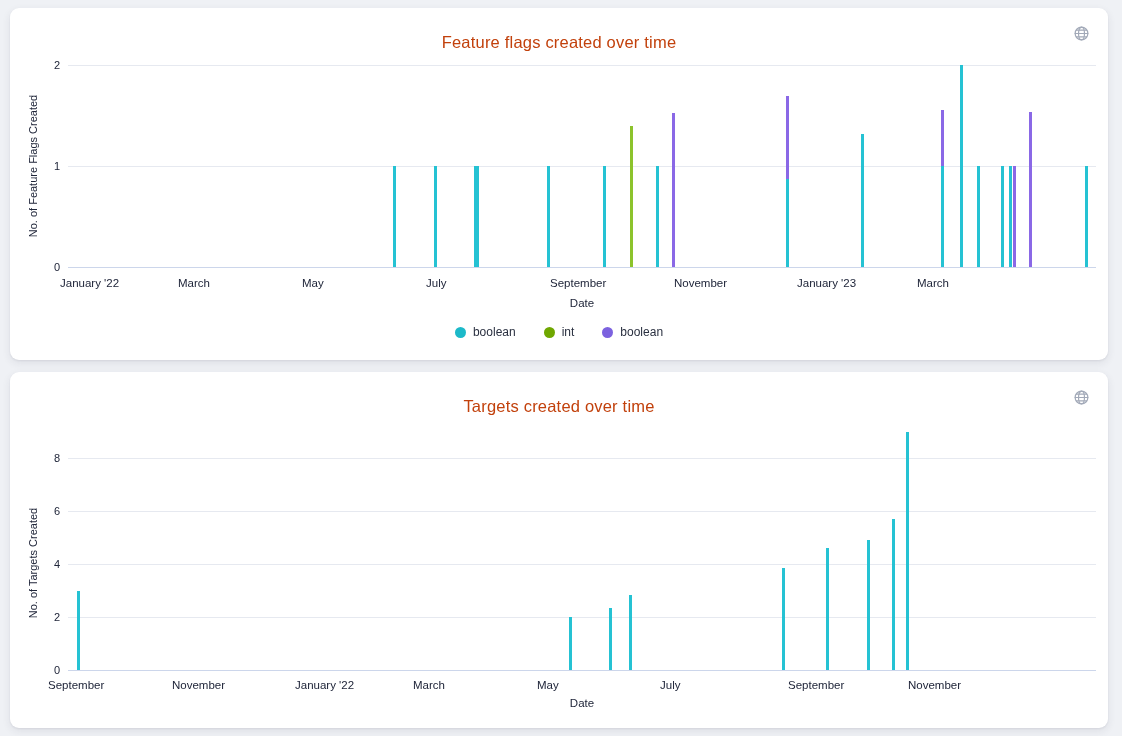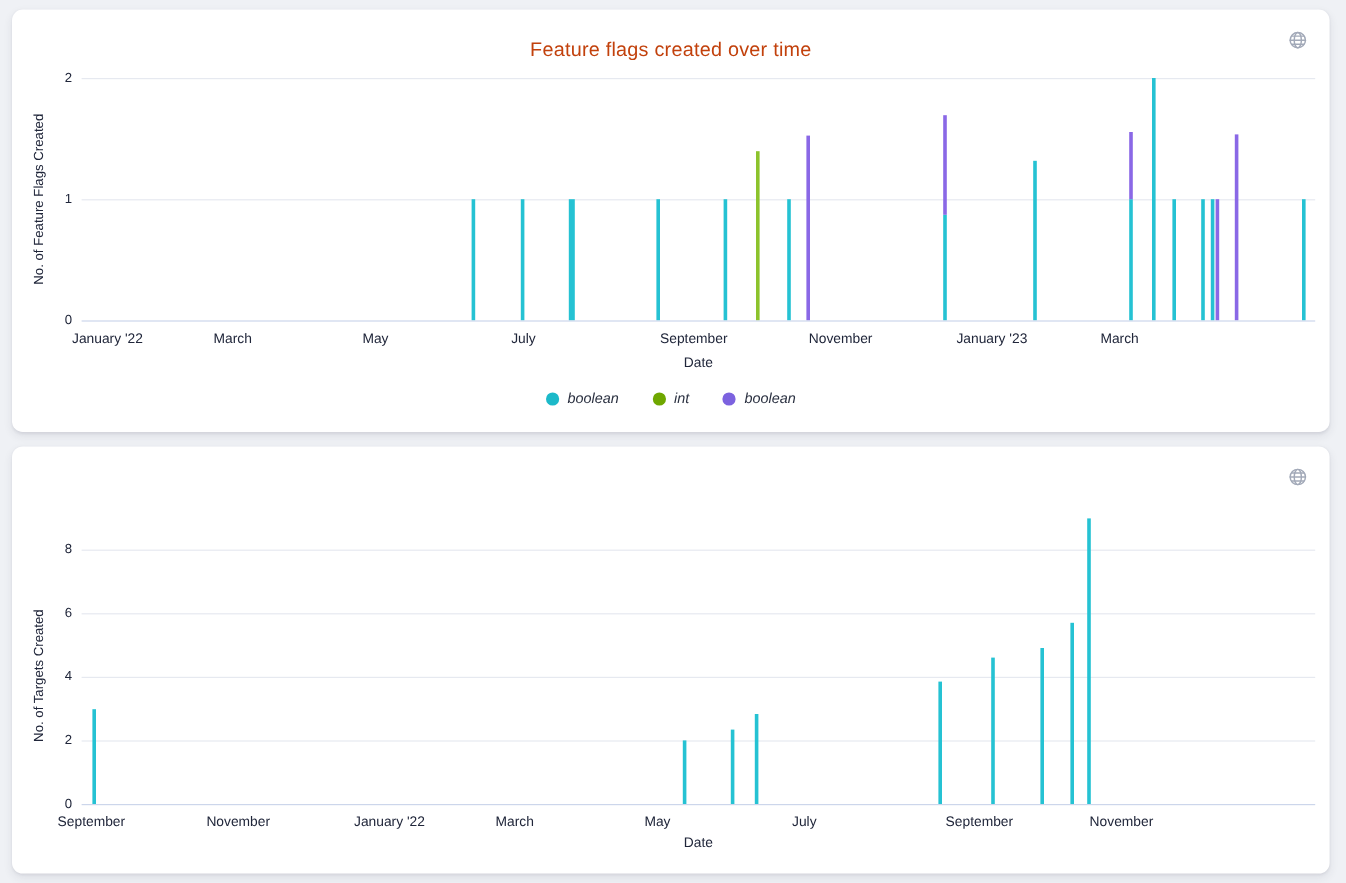--- a/index.html
+++ b/index.html
@@ -34,21 +34,21 @@
   }
   .axis-title-x{
     position:absolute;text-align:center;font-size:11.5px;color:#20263A;line-height:14px;
   }
   .axis-title-y{
     position:absolute;transform:translate(-50%,-50%) rotate(-90deg);white-space:nowrap;
     font-size:11px;color:#20263A;
   }
   .legend{
     position:absolute;left:0;width:100%;display:flex;justify-content:center;
-    align-items:center;gap:28px;z-index:4;font-style:italic;
+    align-items:center;gap:28px;z-index:4;
   }
   .legend-item{display:flex;align-items:center;gap:7px;cursor:pointer;}
   .legend-dot{width:11px;height:11px;border-radius:50%;}
   .legend-label{font-size:12px;color:#2A3040;line-height:15px;}
 </style>
 </head>
 <body>
 
 <div>
 
@@ -111,20 +111,21 @@
           </div>
           <div class="legend-item">
             <span class="legend-dot" style="background: rgb(124, 98, 223);"></span>
             <span class="legend-label">boolean</span>
           </div>
         </div>
       </div>
   </section>
 
   <section class="card" id="card1">
+    <h2 class="card-title">Targets created over time</h2>
     <button class="globe-btn">
       <svg width="17" height="17" viewBox="0 0 24 24" fill="none" stroke="#A2A9B8" stroke-width="1.7" stroke-linecap="round">
         <circle cx="12" cy="12" r="9"></circle>
         <ellipse cx="12" cy="12" rx="4.2" ry="9"></ellipse>
         <path d="M3 12h18"></path>
         <path d="M4.7 7.2h14.6"></path>
         <path d="M4.7 16.8h14.6"></path>
       </svg>
     </button>
     <div class="chart">

